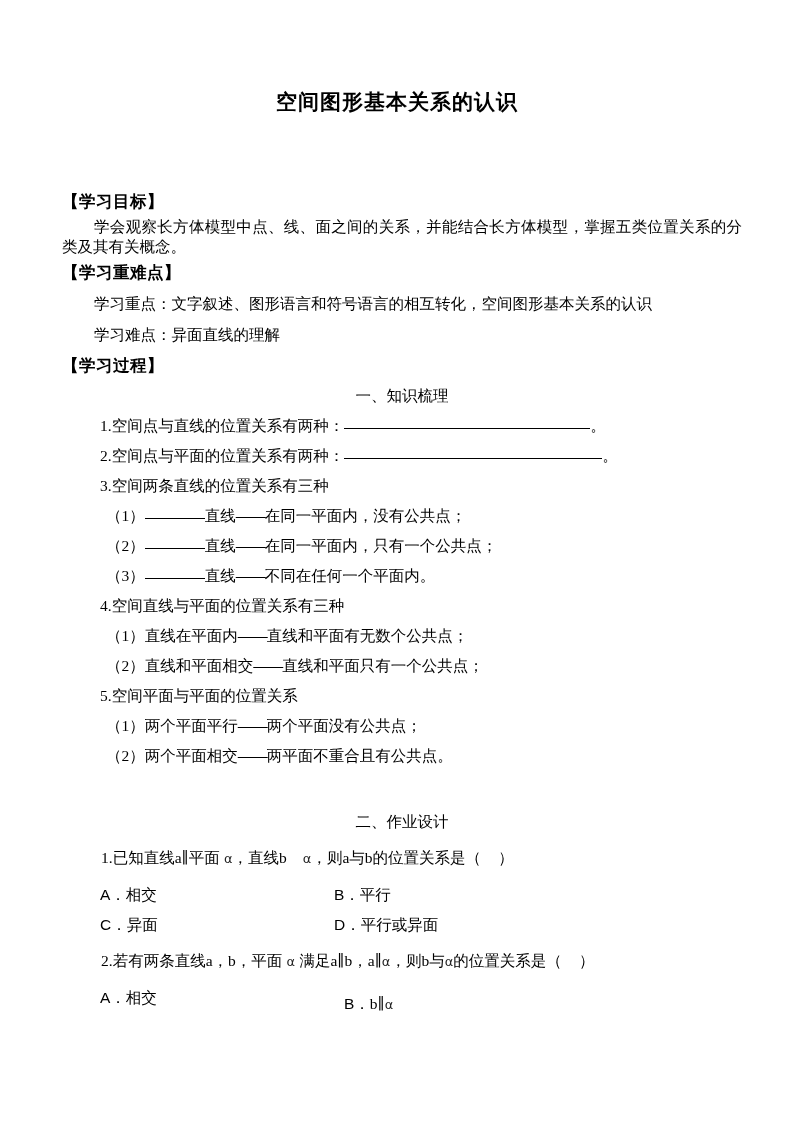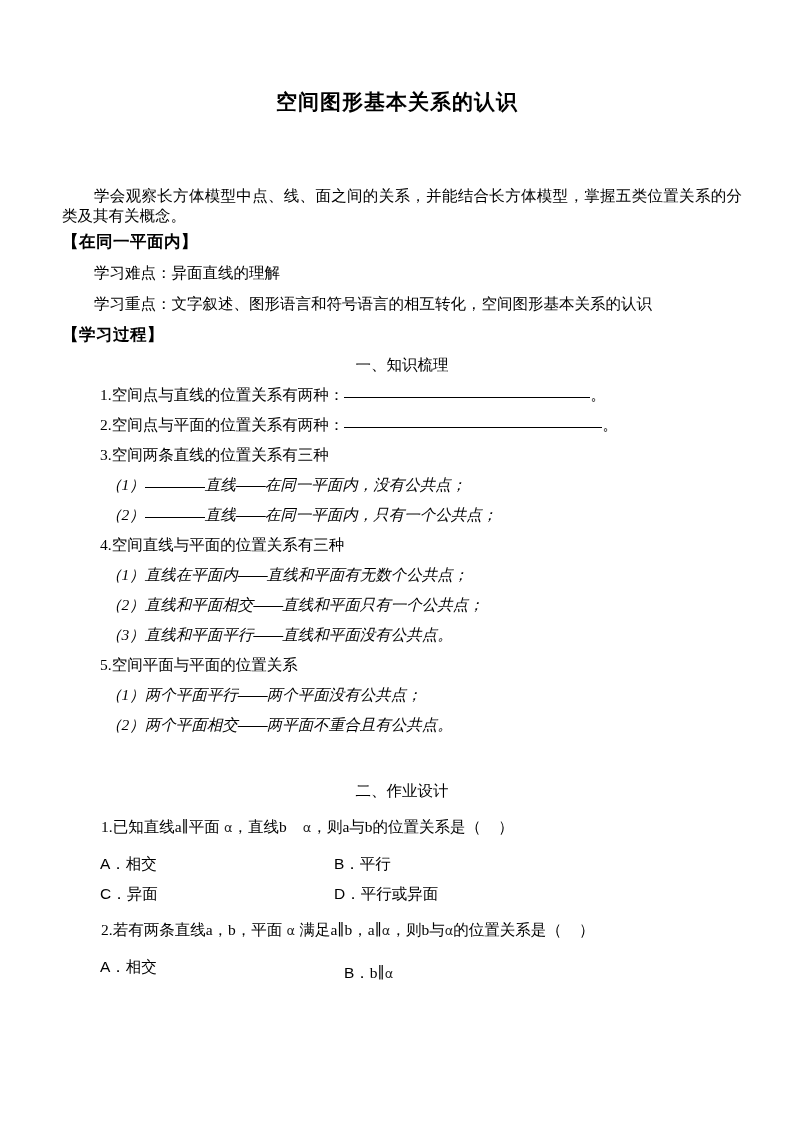--- a/index.html
+++ b/index.html
@@ -88,21 +88,20 @@
     font-family: "Liberation Sans", "DejaVu Sans", sans-serif;
     font-size: 15.5px;
   }
 
   .lvl2 {
     margin: 0;
     padding-left: 44px;
     line-height: 30px;
     font-family: "Liberation Sans", "DejaVu Sans", sans-serif;
     font-size: 15.5px;
-    font-style: italic;
   }
 
   .num {
     font-family: "Liberation Serif", "DejaVu Serif", serif;
   }
 
   
   .blank {
     display: inline-block;
     border-bottom: 1.2px solid #000;
@@ -163,25 +162,26 @@
 </style>
 </head>
 <body>
 
 <div class="page">
 
   <div class="doc-title">空间图形基本关系的认识</div>
 
   <div class="body-area">
 
+    <p class="section-head">【学习目标】</p>
     <p class="para">学会观察长方体模型中点、线、面之间的关系，并能结合长方体模型，掌握五类位置关系的分类及其有关概念。</p>
 
-    <p class="section-head">【在同一平面内】</p>
+    <p class="section-head">【学习重难点】</p>
+    <p class="ind1">学习重点：文字叙述、图形语言和符号语言的相互转化，空间图形基本关系的认识</p>
     <p class="ind1">学习难点：异面直线的理解</p>
-    <p class="ind1">学习重点：文字叙述、图形语言和符号语言的相互转化，空间图形基本关系的认识</p>
 
     <p class="section-head">【学习过程】</p>
     <p class="lvl0">一、知识梳理</p>
 
     <p class="lvl1">
       <span class="num">1.</span><span>空间点与直线的位置关系有两种：</span><span class="blank blank-long"></span><span>。</span>
     </p>
 
     <p class="lvl1">
       <span class="num">2.</span><span>空间点与平面的位置关系有两种：</span><span class="blank blank-long2"></span><span>。</span>
@@ -189,32 +189,32 @@
 
     <p class="lvl1">
       <span class="num">3.</span><span>空间两条直线的位置关系有三种</span>
     </p>
     <p class="lvl2">
       <span class="num">（1）</span><span class="blank blank-short"></span><span>直线</span><span class="dash">——</span><span>在同一平面内，没有公共点；</span>
     </p>
     <p class="lvl2">
       <span class="num">（2）</span><span class="blank blank-short"></span><span>直线</span><span class="dash">——</span><span>在同一平面内，只有一个公共点；</span>
     </p>
+    <p class="lvl2">
+      <span class="num">（3）</span><span class="blank blank-short"></span><span>直线</span><span class="dash">——</span><span>不同在任何一个平面内。</span>
+    </p>
 
     <p class="lvl1">
       <span class="num">4.</span><span>空间直线与平面的位置关系有三种</span>
     </p>
     <p class="lvl2">
       <span class="num">（1）</span><span>直线在平面内</span><span class="dash">——</span><span>直线和平面有无数个公共点；</span>
     </p>
     <p class="lvl2">
       <span class="num">（2）</span><span>直线和平面相交</span><span class="dash">——</span><span>直线和平面只有一个公共点；</span>
-    </p>
-    <p class="lvl2">
-      <span class="num">（3）</span><span>直线和平面平行</span><span class="dash">——</span><span>直线和平面没有公共点。</span>
     </p>
 
     <p class="lvl1">
       <span class="num">5.</span><span>空间平面与平面的位置关系</span>
     </p>
     <p class="lvl2">
       <span class="num">（1）</span><span>两个平面平行</span><span class="dash">——</span><span>两个平面没有公共点；</span>
     </p>
     <p class="lvl2">
       <span class="num">（2）</span><span>两个平面相交</span><span class="dash">——</span><span>两平面不重合且有公共点。</span>

